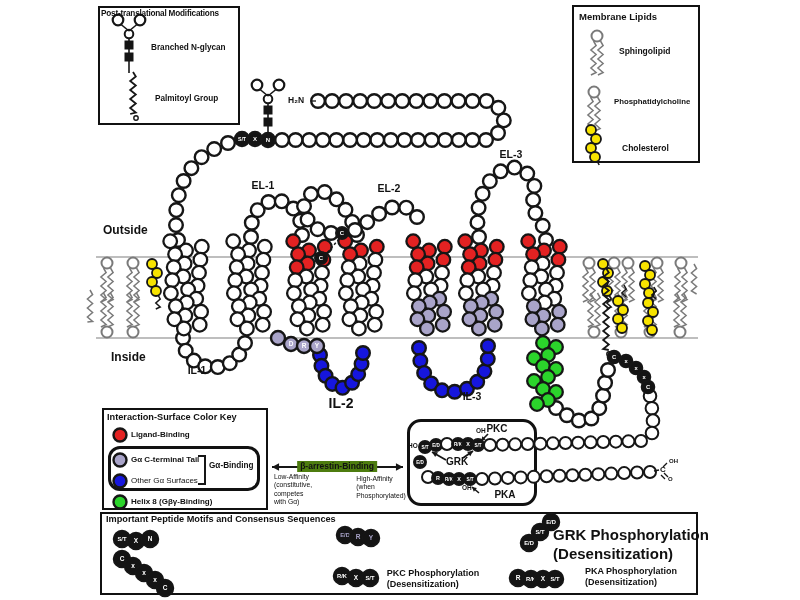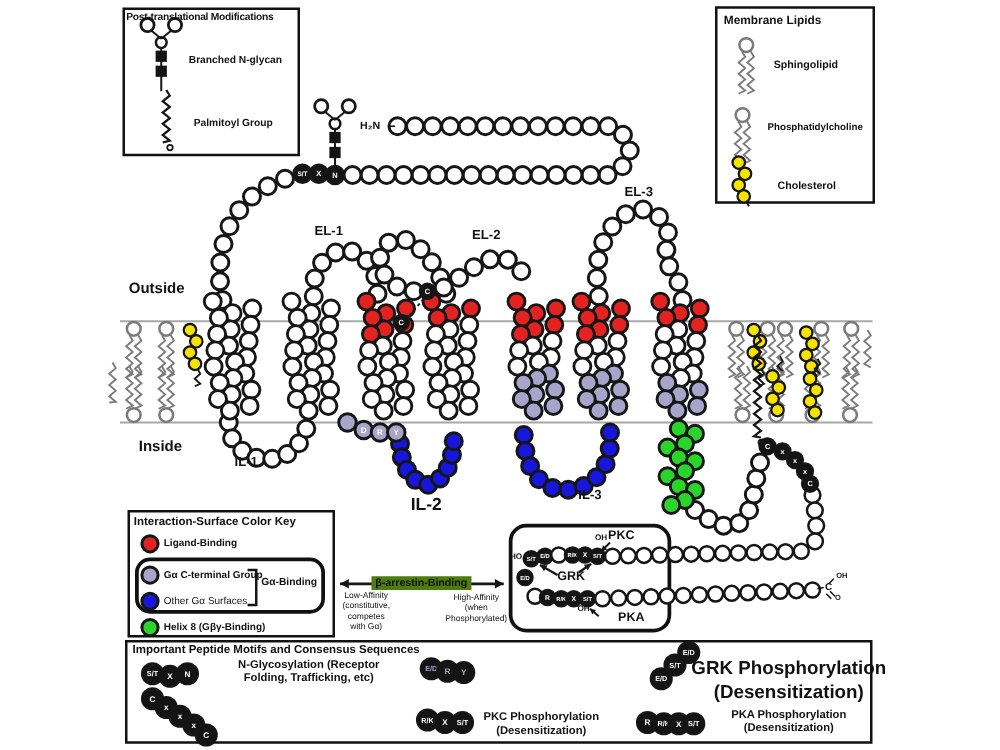--- a/index.html
+++ b/index.html
@@ -4,21 +4,21 @@
 <style>
   html,body{margin:0;padding:0;background:#fff}
   #stage{position:relative;width:800px;height:600px;background:#fff;overflow:hidden;
          font-family:"Liberation Sans",sans-serif;color:#111}
   .box{position:absolute;border:2px solid #111;background:#fff;z-index:1;box-sizing:border-box}
   #box-phospho{border:3.5px solid #111;border-radius:14px;background:transparent}
   #key-inner{position:absolute;border:3px solid #111;border-radius:12px;background:transparent;z-index:1;box-sizing:border-box}
   #fig{position:absolute;left:0;top:0;z-index:2;pointer-events:none;font-family:"Liberation Sans",sans-serif}
   #labels{position:absolute;left:0;top:0;width:800px;height:600px;z-index:3;pointer-events:none}
   .lbl{position:absolute;white-space:pre-line;line-height:1.25;color:#111}
-  .c{transform:translateX(-50%);text-align:center}
+  .c{transform:translateX(-50%);text-align:left}
 </style>
 </head>
 <body>
 <div id="stage">
 
   <div class="box" id="box-ptm" style="left:98px;top:6px;width:142px;height:119px"></div>
   <div class="box" id="box-lipids" style="left:572px;top:5px;width:128px;height:158px"></div>
   <div class="box" id="box-colorkey" style="left:102px;top:408px;width:166px;height:102px;border-width:2.5px"></div>
   <div id="key-inner" style="left:108px;top:446px;width:152px;height:45px"></div>
   <div class="box" id="box-motifs" style="left:100px;top:512px;width:598px;height:83px"></div>
@@ -639,28 +639,26 @@
     <div class="lbl" style="left:151px;top:43px;font-size:8.2px;font-weight:700">Branched N-glycan</div>
     <div class="lbl" style="left:155px;top:94px;font-size:8.2px;font-weight:700">Palmitoyl Group</div>
 
     <div class="lbl" style="left:579px;top:11px;font-size:9.5px;font-weight:700">Membrane Lipids</div>
     <div class="lbl" style="left:619px;top:46px;font-size:8.5px;font-weight:700">Sphingolipid</div>
     <div class="lbl" style="left:614px;top:97px;font-size:7.8px;font-weight:700">Phosphatidylcholine</div>
     <div class="lbl" style="left:622px;top:143px;font-size:8.5px;font-weight:700">Cholesterol</div>
 
     <div class="lbl" style="left:107px;top:412px;font-size:9.2px;font-weight:700">Interaction-Surface Color Key</div>
     <div class="lbl" style="left:131px;top:430px;font-size:8px;font-weight:700">Ligand-Binding</div>
-    <div class="lbl" style="left:131px;top:455px;font-size:8px;font-weight:700">Gα C-terminal Group</div>
+    <div class="lbl" style="left:131px;top:455px;font-size:8px;font-weight:700">Gα C-terminal Tail</div>
     <div class="lbl" style="left:131px;top:476px;font-size:8px;font-weight:400">Other Gα Surfaces</div>
     <div class="lbl" style="left:209px;top:461px;font-size:8.2px;font-weight:700">Gα-Binding</div>
     <div class="lbl" style="left:131px;top:497px;font-size:8px;font-weight:700">Helix 8 (Gβγ-Binding)</div>
 
     <div class="lbl" style="left:106px;top:514px;font-size:9.2px;font-weight:700">Important Peptide Motifs and Consensus Sequences</div>
-    <div class="lbl c" style="left:247px;top:526px;font-size:9px;font-weight:600">N-Glycosylation (Receptor
-Folding, Trafficking, etc)</div>
     <div class="lbl c" style="left:433px;top:568px;font-size:9px;font-weight:600">PKC Phosphorylation
 (Desensitization)</div>
     <div class="lbl c" style="left:631px;top:526px;font-size:15px;font-weight:700">GRK Phosphorylation
 (Desensitization)</div>
     <div class="lbl c" style="left:631px;top:566px;font-size:9px;font-weight:600">PKA Phosphorylation
 (Desensitization)</div>
   </div>
 
 </div>
 

